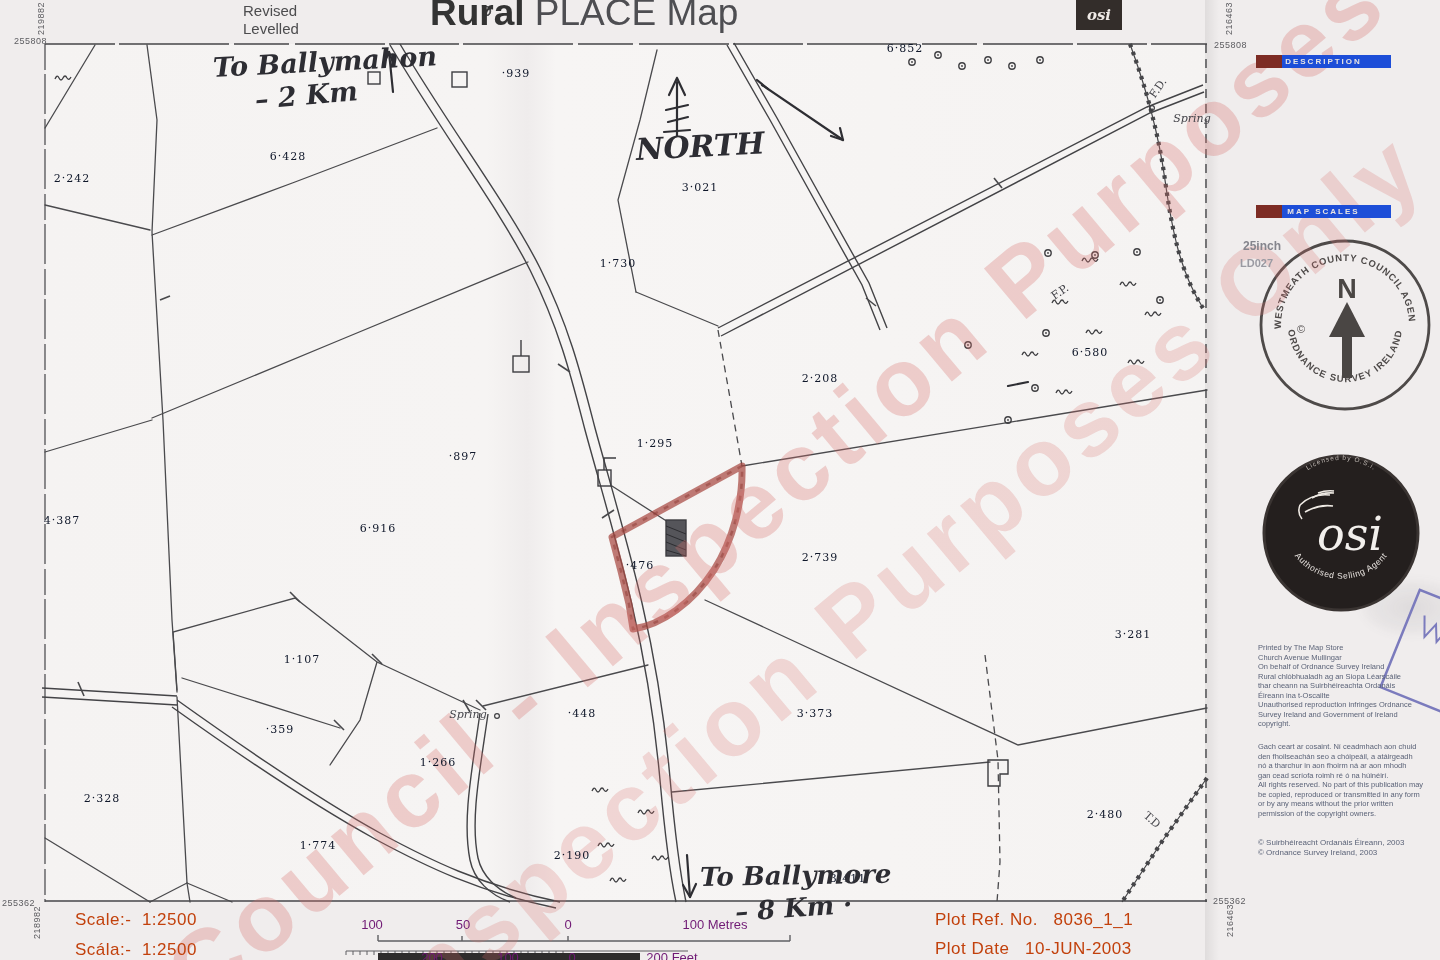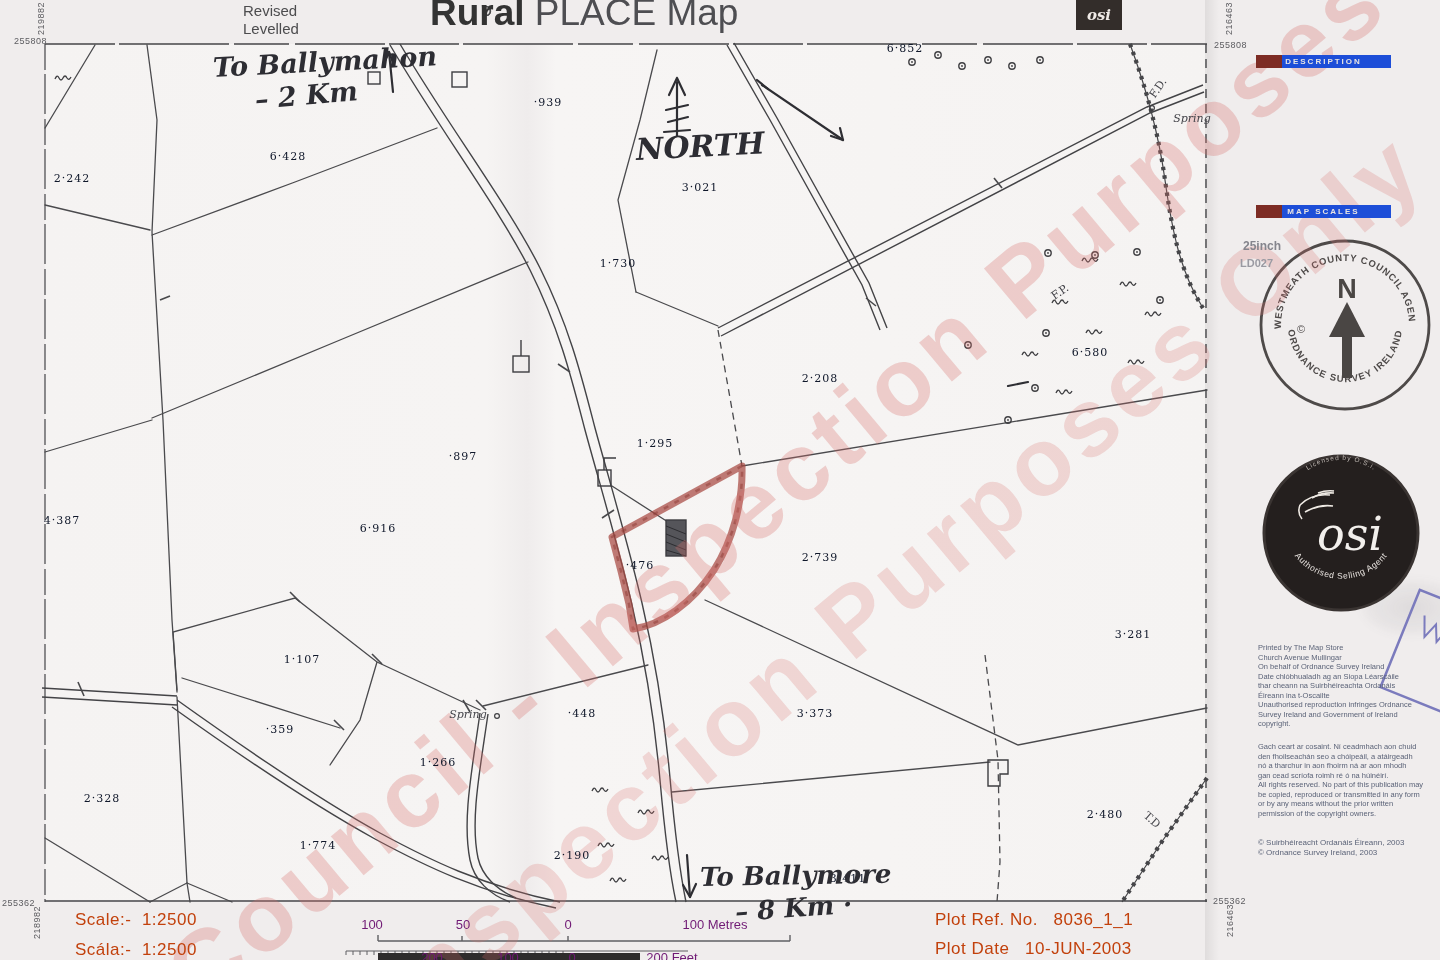--- a/index.html
+++ b/index.html
@@ -274,21 +274,21 @@
   <span class="coord v" style="left:36px;top:2px">219882</span>
   <span class="coord" style="left:1214px;top:40px">255808</span>
   <span class="coord v" style="left:1224px;top:2px">216463</span>
   <span class="coord" style="left:2px;top:898px">255362</span>
   <span class="coord v" style="left:32px;top:906px">218982</span>
   <span class="coord" style="left:1213px;top:896px">255362</span>
   <span class="coord v" style="left:1225px;top:904px">216463</span>
 
   <div id="parcelLayer">
       <span class="parcel" style="left: 905px; top: 48px;">6·852</span>
-      <span class="parcel" style="left: 548px; top: 73px; margin-top: 29px;">·939</span>
+      <span class="parcel" style="left: 516px; top: 73px;">·939</span>
       <span class="parcel" style="left: 288px; top: 156px;">6·428</span>
       <span class="parcel" style="left: 72px; top: 178px;">2·242</span>
       <span class="parcel" style="left: 700px; top: 187px;">3·021</span>
       <span class="parcel" style="left: 578px; top: 263px; margin-left: 40px;">1·730</span>
       <span class="parcel" style="left: 820px; top: 378px;">2·208</span>
       <span class="parcel" style="left: 1090px; top: 352px;">6·580</span>
       <span class="parcel" style="left: 463px; top: 424px; margin-top: 32px;">·897</span>
       <span class="parcel" style="left: 655px; top: 443px;">1·295</span>
       <span class="parcel" style="left: 378px; top: 528px;">6·916</span>
       <span class="parcel" style="left: 62px; top: 520px;">4·387</span>
@@ -326,21 +326,21 @@
     </div>
   <div class="bar" style="top:205px">
       <span>MAP SCALES</span>
     </div>
   <div class="scaleInch">25inch</div>
   <div class="sheetRef">LD027</div>
   <div class="fineprint" id="fineprint1" style="top:643px">
       <div>Printed by The Map Store</div>
       <div>Church Avenue Mullingar</div>
       <div>On behalf of Ordnance Survey Ireland</div>
-      <div>Date chlóbhualadh ag an Siopa Léarscáile</div>
+      <div>Rural chlóbhualadh ag an Siopa Léarscáile</div>
       <div>thar cheann na Suirbhéireachta Ordanáis</div>
       <div>Éireann ina t-Oscailte</div>
       <div>Unauthorised reproduction infringes Ordnance</div>
       <div>Survey Ireland and Government of Ireland</div>
       <div>copyright.</div>
     </div>
   <div class="fineprint" id="fineprint2" style="top:742px">
       <div>Gach ceart ar cosaint. Ní ceadmhach aon chuid</div>
       <div>den fhoilseachán seo a chóipeáil, a atáirgeadh</div>
       <div>nó a tharchur in aon fhoirm ná ar aon mhodh</div>

